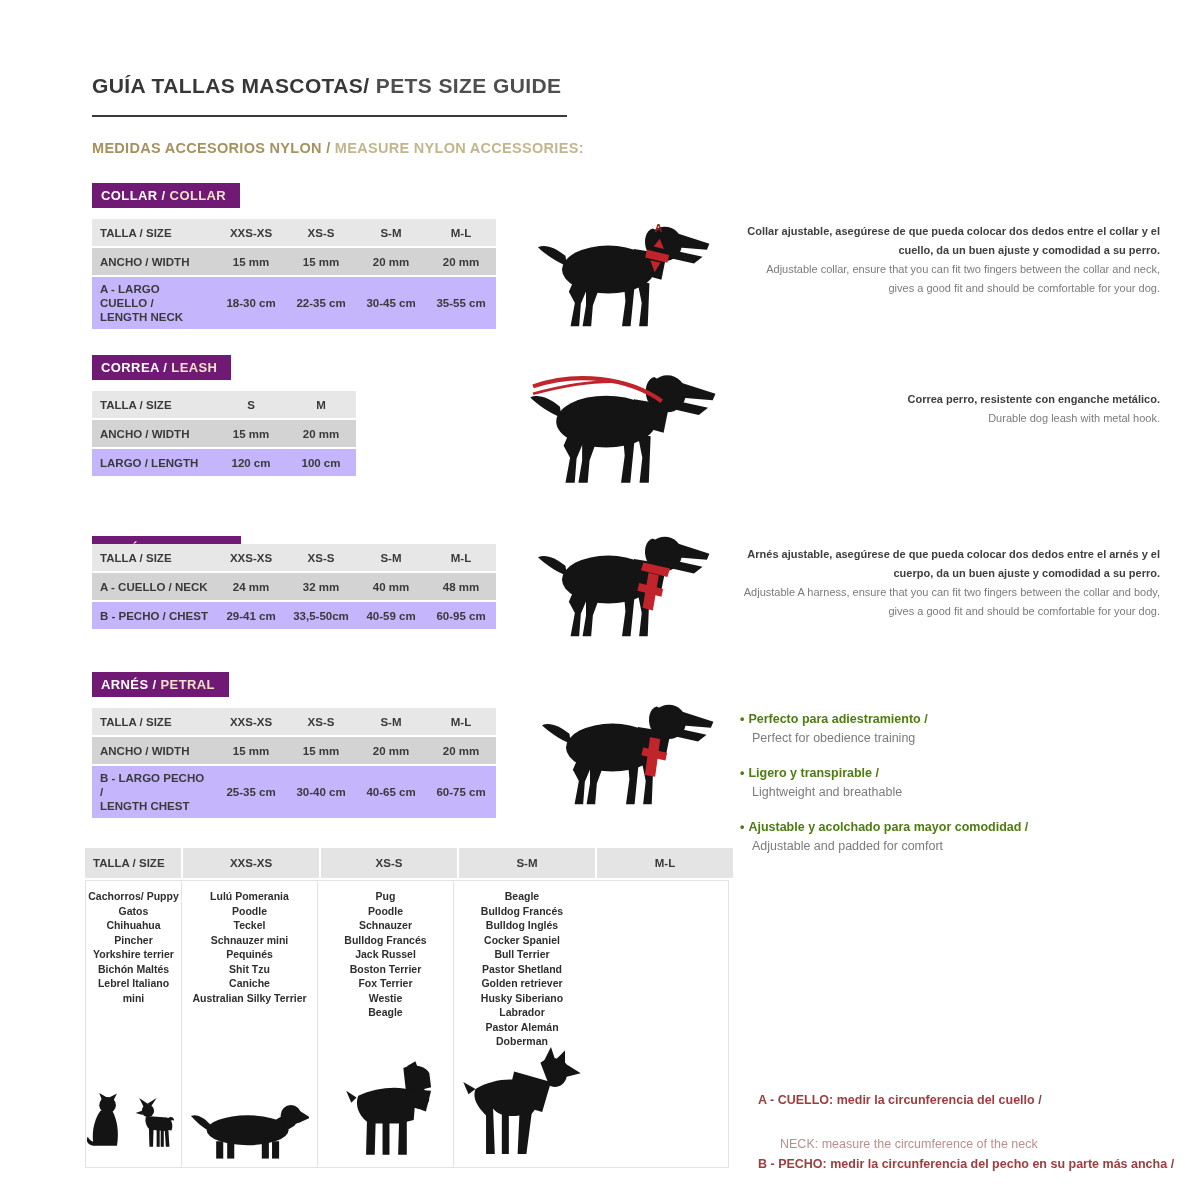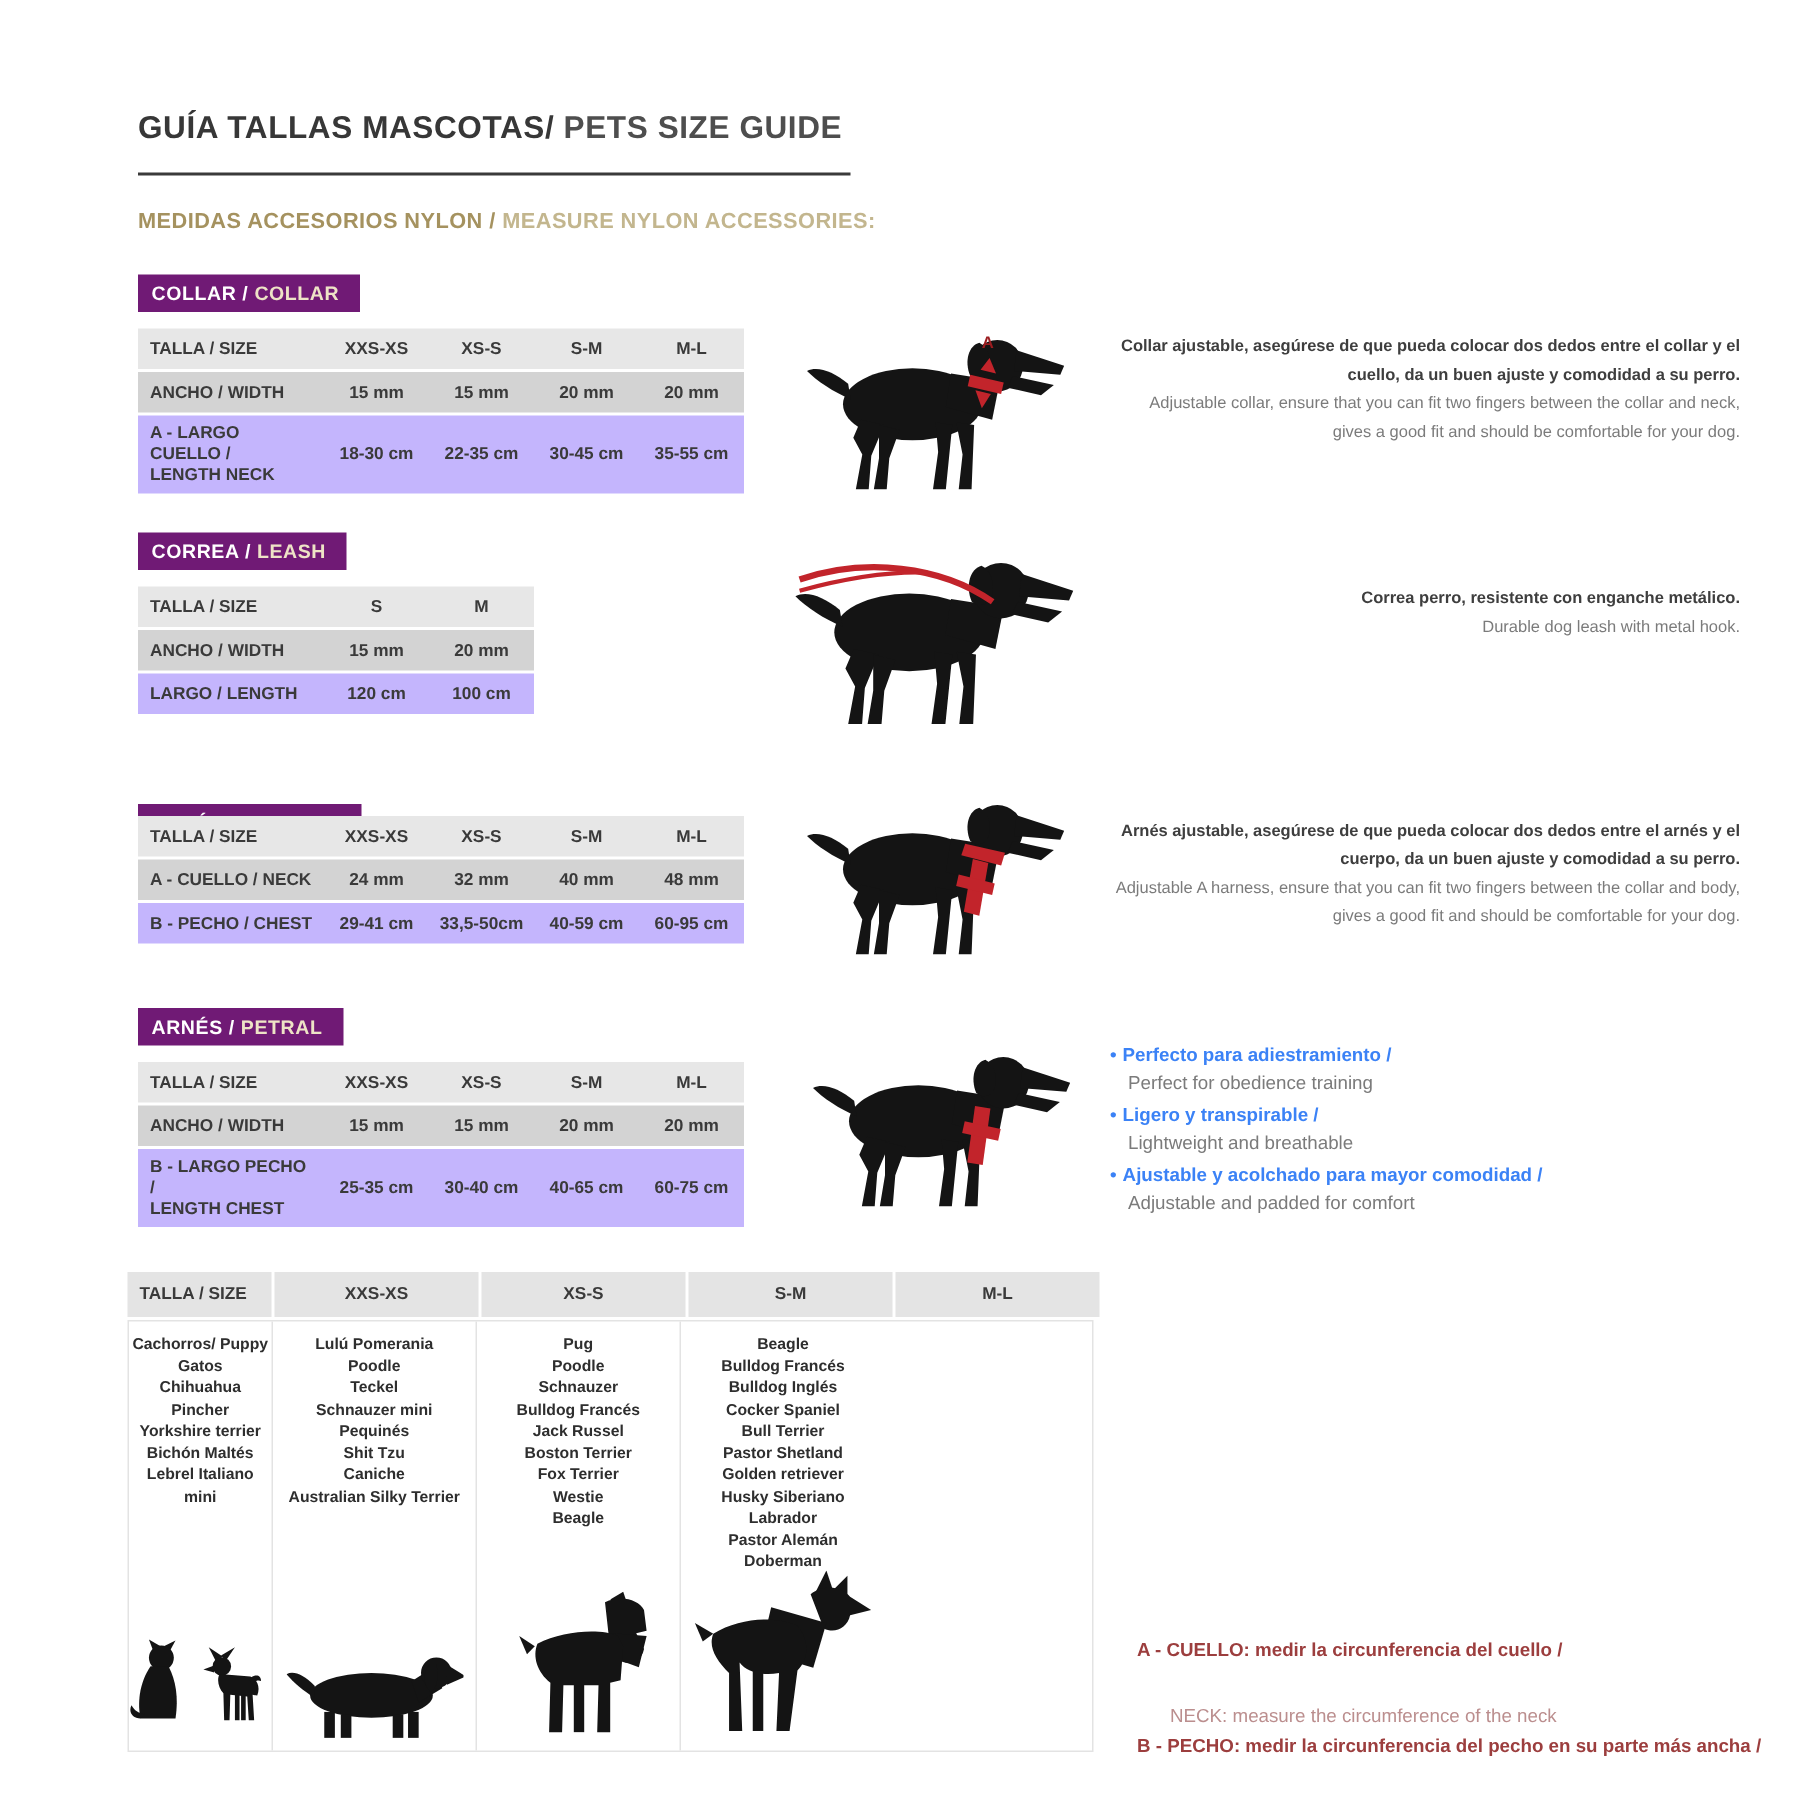--- a/index.html
+++ b/index.html
@@ -38,21 +38,21 @@
   
   .dog{position:absolute;}
 
   
   .desc{position:absolute;left:740px;width:420px;font-size:11px;line-height:19px;text-align:right;}
   .desc .es{font-weight:bold;color:#3e3e3e;}
   .desc .en{color:#7b7b7b;}
 
   
   .bullets{position:absolute;left:740px;width:424px;font-size:12.5px;line-height:19px;}
-  .b-es{font-weight:bold;color:#3b82f6;}
+  .b-es{font-weight:bold;color:#4d7c0f;margin-top:16px;}
   .b-es .dot{margin-right:4px;}
   .b-en{color:#7b7b7b;margin-left:12px;margin-bottom:2px;}
 
   
   .breed-head{position:absolute;left:85px;top:848px;display:grid;gap:2px;
               grid-template-columns:96px 136px 136px 136px 136px;}
   .breed-head .hcell{background:#e4e4e4;height:30px;line-height:30px;font-size:11.5px;font-weight:bold;text-align:center;}
   .breed-head .hcell.first{text-align:left;padding-left:8px;}
   .breed-body{position:absolute;left:85px;top:880px;width:644px;height:288px;display:grid;
               grid-template-columns:96px 136px 136px 136px 136px;border:1px solid #e3e3e3;box-sizing:border-box;}

